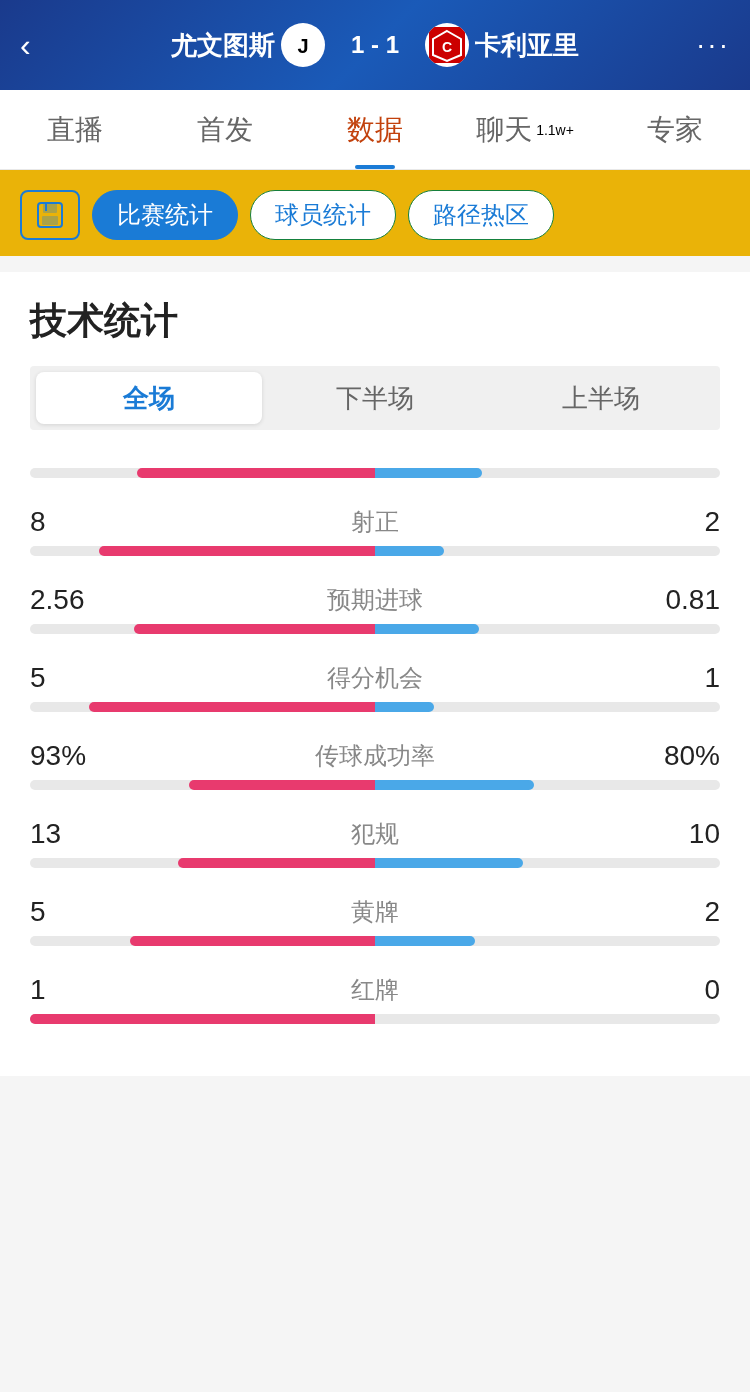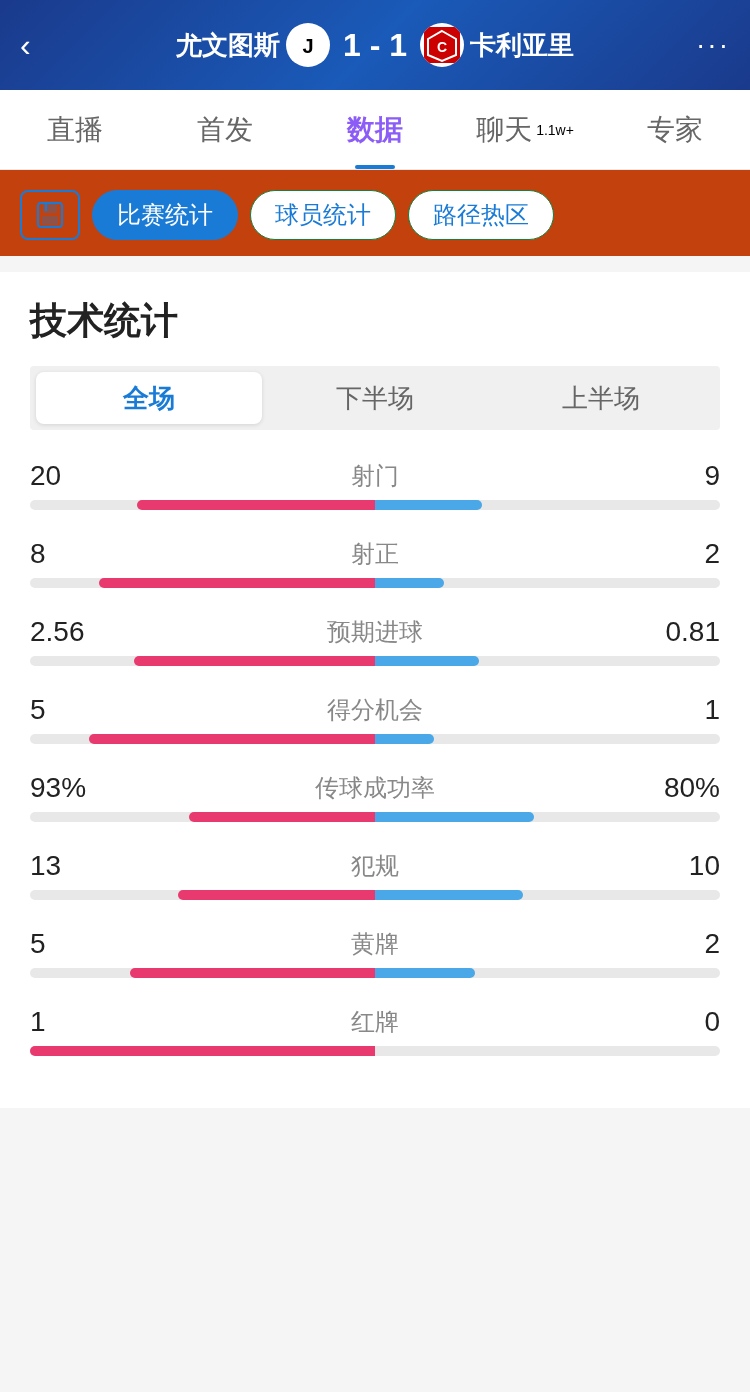--- a/index.html
+++ b/index.html
@@ -43,23 +43,23 @@
       background: white;
       display: flex;
       align-items: center;
       justify-content: center;
       font-size: 18px;
       font-weight: bold;
       color: #333;
       overflow: hidden;
     }
     .score {
-      font-size: 32px;
+      font-size: 24px;
       font-weight: bold;
-      margin: 0 7px;
+      margin: 0 20px;
     }
     .header-more {
       font-size: 28px;
       color: white;
       width: 50px;
       text-align: right;
       cursor: pointer;
       letter-spacing: 2px;
     }
 
@@ -77,43 +77,43 @@
       font-size: 28px;
       color: #666;
       cursor: pointer;
       height: 100%;
       display: flex;
       align-items: center;
       justify-content: center;
       position: relative;
     }
     .nav-tab.active {
-      color: #8b5cf6;
-      font-weight: bold;
+      color: #c2410c;
+      font-weight: normal;
     }
     .nav-tab.active::after {
       content: '';
       position: absolute;
       bottom: 0;
       left: 50%;
       transform: translateX(-50%);
       width: 40px;
       height: 4px;
       background: #1a7bd6;
       border-radius: 2px;
     }
     .chat-badge {
       font-size: 14px;
       color: #000000;
       margin-left: 4px;
     }
 
     
     .sub-tabs-container {
-      background: #c2410c;
+      background: #eab308;
       padding: 20px 20px 16px;
       display: flex;
       align-items: center;
       gap: 12px;
     }
     .save-icon {
       width: 60px;
       height: 50px;
       display: flex;
       align-items: center;
@@ -159,21 +159,21 @@
       color: #222;
       margin-bottom: 20px;
     }
 
     
     .period-tabs {
       display: flex;
       background: #f0f0f0;
       border-radius: 4px;
       padding: 6px;
-      margin-bottom: 30px;
+      margin-bottom: 38px;
     }
     .period-tab {
       flex: 1;
       text-align: center;
       height: 52px;
       line-height: 52px;
       font-size: 26px;
       color: #666;
       cursor: pointer;
       border-radius: 8px;
@@ -315,25 +315,20 @@
     <div class="period-tab">
       <span>下半场</span>
     </div>
     <div class="period-tab">
       <span>上半场</span>
     </div>
   </div>
 
   <div id="stat-rows-container">
       <div class="stat-row">
-    <div class="stat-values">
-      <span class="stat-left-val">20</span>
-      <span class="stat-label">射门</span>
-      <span class="stat-right-val">9</span>
-    </div>
     <div class="bar-container">
       <div class="bar-left" style="width: 34.5%;"></div>
       <div class="bar-right" style="width: 15.5%;"></div>
     </div>
   </div>
       <div class="stat-row">
     <div class="stat-values">
       <span class="stat-left-val">8</span>
       <span class="stat-label">射正</span>
       <span class="stat-right-val">2</span>

